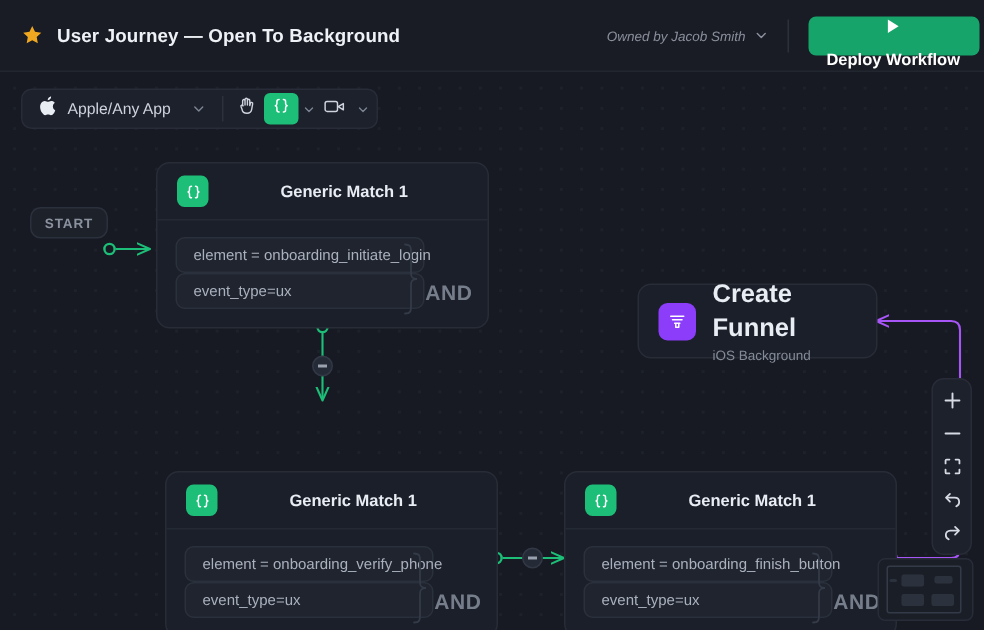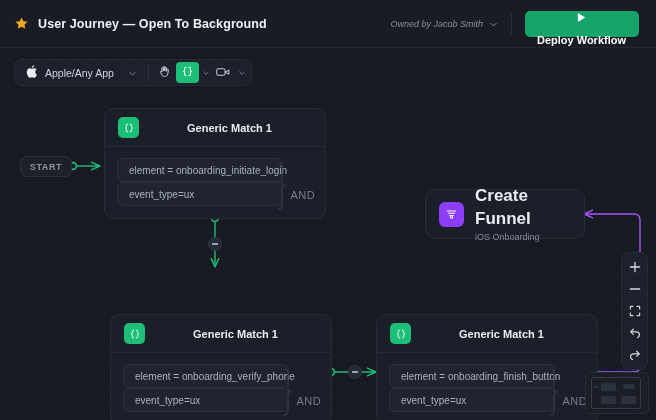--- a/index.html
+++ b/index.html
@@ -18,21 +18,21 @@
     border-bottom: 1px solid #22262f;
     display: flex; align-items: center;
   }
   .hdr-left { display: flex; align-items: center; gap: 9px; padding-left: 14px; }
   .star-icon { width: 15px; height: 15px; display: block; }
   .page-title {
     color: #eef1f6; font-size: 12.5px; font-weight: bold; letter-spacing: .1px;
     white-space: nowrap;
   }
   .hdr-right {
-    margin-left: auto; display: flex; align-items: center; padding-right: 17px; gap: 0;
+    margin-left: auto; display: flex; align-items: center; padding-right: 3px; gap: 0;
   }
   .owner-wrap {
     display: flex; align-items: center; gap: 6px; padding-right: 13px;
   }
   .owner-text {
     color: #8a8f9c; font-size: 9px; font-style: italic; white-space: nowrap;
   }
   .chev { display: block; }
   .divider-v { width: 1px; height: 22px; background: #2b303b; margin-right: 13px; }
   .deploy-btn {
@@ -99,21 +99,21 @@
     background: #1f242e; border: 1px solid #2b313c; border-radius: 6px;
     height: 24px; display: flex; align-items: center; padding: 0 11px;
     color: #aab1be; font-size: 10px; white-space: nowrap;
   }
   .cond + .cond { margin-top: 0; }
   .cond-col { width: 166px; }
   .and-wrap {
     position: absolute; right: 10px; top: 12px;
     display: flex; align-items: center; gap: 3px; height: 56px;
   }
-  .and-label { color: #767d8b; font-size: 11px; font-weight: normal; letter-spacing: .4px; margin-top: 15px; }
+  .and-label { color: #767d8b; font-size: 14px; font-weight: bold; letter-spacing: .4px; margin-top: 15px; }
 
   
   .start-node {
     position: absolute;
     background: #1d2129; border: 1px solid #2b313c; border-radius: 7px;
     width: 52px; height: 21px;
     display: flex; align-items: center; justify-content: center;
   }
   .start-label { color: #8b929f; font-size: 9px; font-weight: bold; letter-spacing: .6px; }
 
@@ -273,21 +273,21 @@
       <circle cx="215" cy="170" r="3.4" fill="none" stroke="#1dbf78" stroke-width="1.6"></circle>
       <line x1="215" y1="174" x2="215" y2="218" stroke="#1dbf78" stroke-width="1.4" marker-end="url(#arrG)"></line>
 
       <circle cx="331" cy="324" r="3.4" fill="none" stroke="#1dbf78" stroke-width="1.6"></circle>
       <line x1="335" y1="324" x2="375" y2="324" stroke="#1dbf78" stroke-width="1.4" marker-end="url(#arrG)"></line>
 
       <circle cx="594" cy="324" r="3.8" fill="none" stroke="#a855f7" stroke-width="1.6"></circle>
       <path d="M598 324 H634 Q640 324 640 318 V172 Q640 166 634 166 H585" fill="none" stroke="#a855f7" stroke-width="1.4" marker-end="url(#arrP)"></path>
     </svg>
 
-    <div class="start-node" style="left:20px; top:108px;">
+    <div class="start-node" style="left:20px; top:90px;">
       <span class="start-label">START</span>
     </div>
 
     <div class="node" style="left:104px; top:60px; width:222px;">
       <div class="node-head">
         <span class="node-badge">
           <svg width="12" height="12" viewBox="0 0 18 18">
               <path fill="none" stroke="#ffffff" stroke-width="1.5" stroke-linecap="round" stroke-linejoin="round" d="M7 3.2c-1.5 0-2 .6-2 1.8v2c0 1.1-.5 1.7-1.4 2 .9.3 1.4.9 1.4 2v2c0 1.2.5 1.8 2 1.8M11 3.2c1.5 0 2 .6 2 1.8v2c0 1.1.5 1.7 1.4 2-.9.3-1.4.9-1.4 2v2c0 1.2-.5 1.8-2 1.8"></path>
             </svg>
         </span>
@@ -348,21 +348,21 @@
     </div>
 
     <div class="funnel-node" style="left:425px; top:141px; width:160px; height:50px;">
       <span class="funnel-badge">
         <svg width="13" height="13" viewBox="0 0 18 18">
           <path fill="none" stroke="#ffffff" stroke-width="1.4" stroke-linecap="round" stroke-linejoin="round" d="M3 4h12M4.6 7.2h8.8M6.6 10.4h4.8M7.6 10.4v3.6h2.8v-3.6"></path>
         </svg>
       </span>
       <span>
         <span class="funnel-title" style="display:block;">Create Funnel</span>
-        <span class="funnel-sub" style="display:block;">iOS Onboarding</span>
+        <span class="funnel-sub" style="display:block;">iOS Background</span>
       </span>
     </div>
 
     <div class="badge-minus" style="left:208px; top:189px;">
         <i></i>
       </div>
     <div class="badge-minus" style="left:348px; top:317px;">
         <i></i>
       </div>
 

